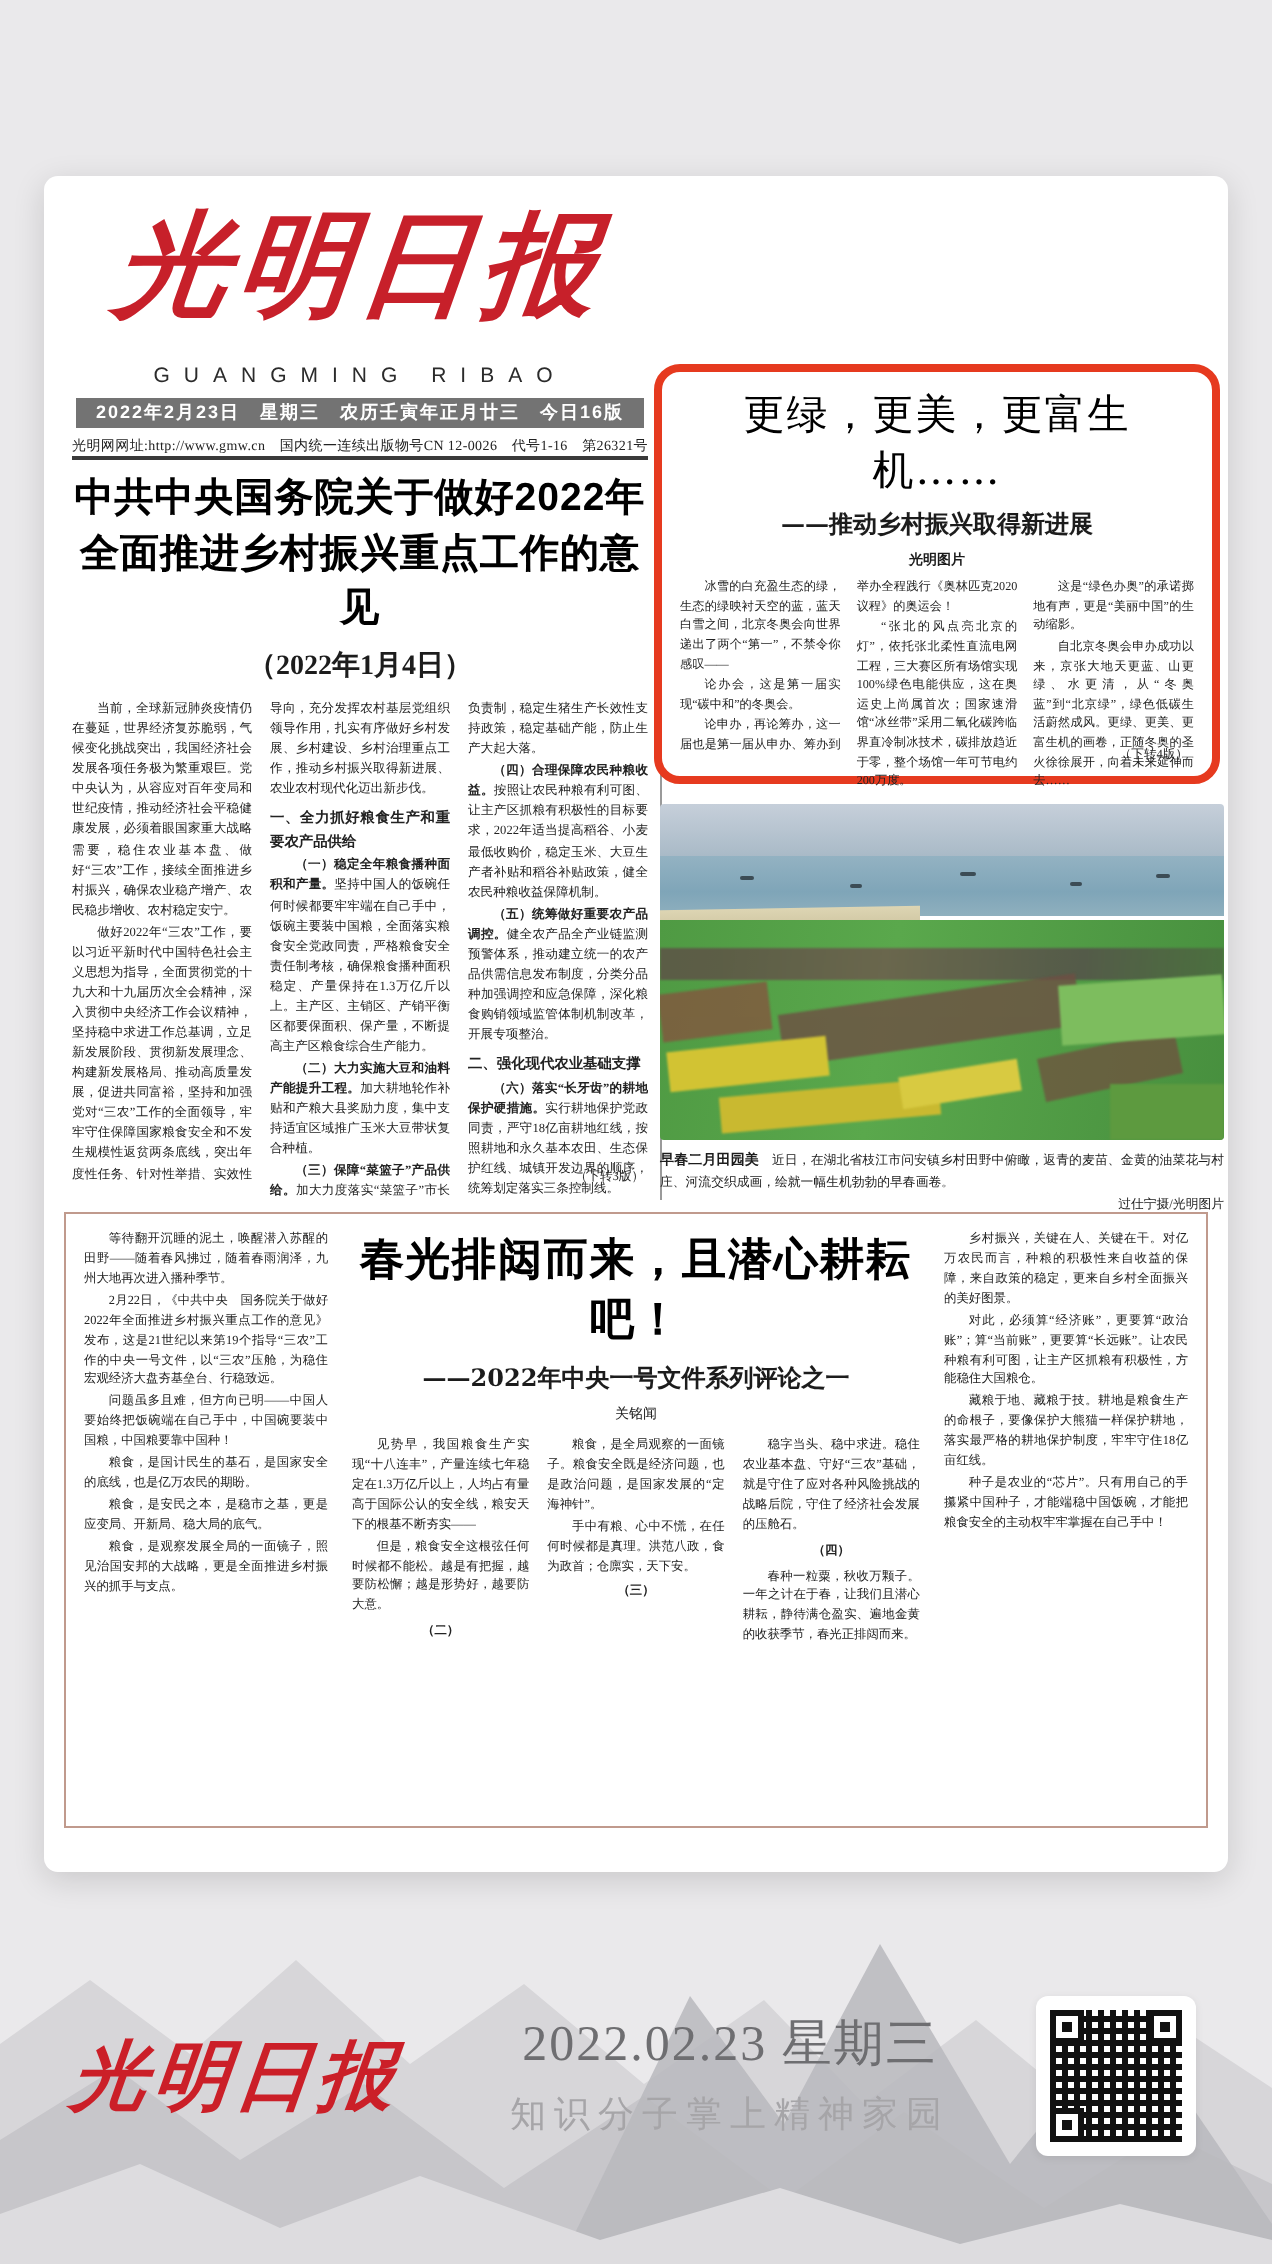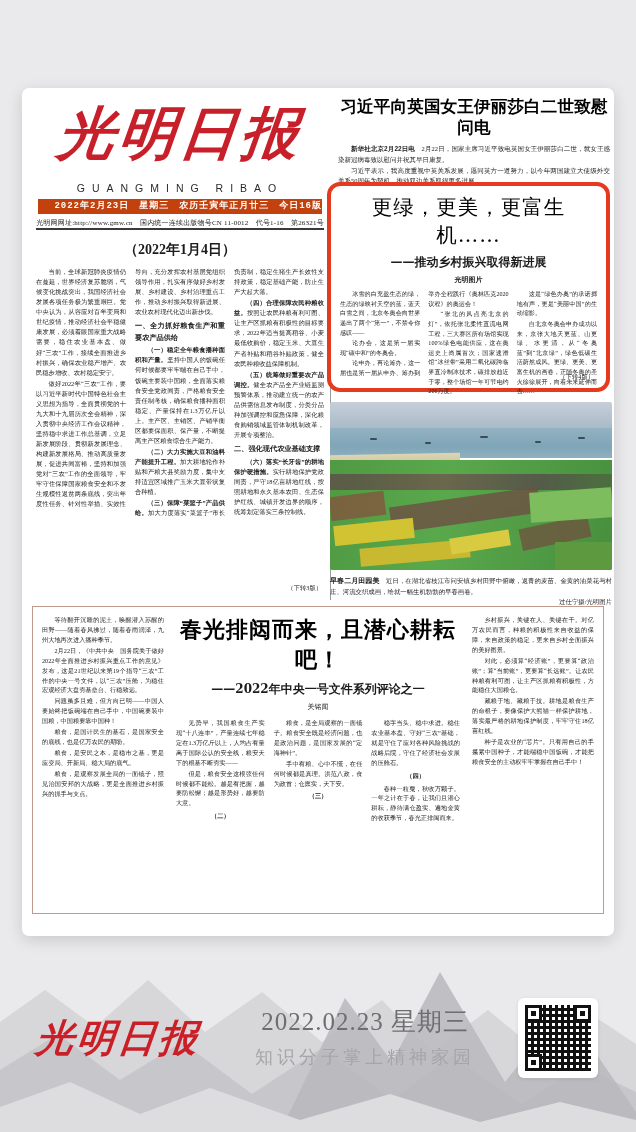--- a/index.html
+++ b/index.html
@@ -21,23 +21,23 @@
   
   .masthead { position:absolute; left:14px; top:6px; width:288px; height:136px; text-align:center;
     border-bottom:2px solid #3a3a3a; }
   .mh-logo {
     font-family:"DejaVu Serif", serif; font-weight:bold; font-style:italic;
     color:#c7202a; font-size:57px; line-height:78px; letter-spacing:4px;
     transform:skewX(-6deg); white-space:nowrap;
   }
   .mh-latin { font-family:"Liberation Sans", sans-serif; font-size:10.5px; letter-spacing:7px;
     color:#2b2b2b; margin-top:10px; }
-  .mh-datebar { margin:5px 2px 0 2px; background:#c2410c; color:#fff;
-    font-family:Liberation Mono, monospace; font-size:9px; font-weight:bold;
-    line-height:15px; letter-spacing:1px;text-align:right; }
+  .mh-datebar { margin:5px 2px 0 2px; background:#737373; color:#fff;
+    font-family:Liberation Sans, sans-serif; font-size:9px; font-weight:bold;
+    line-height:15px; letter-spacing:1px; }
   .mh-info { font-size:7px; color:#222; margin-top:4px; letter-spacing:.2px; padding-bottom:4px; }
   
   .left-article { position:absolute; left:14px; top:148px; width:288px; }
   .la-headline { font-family:"Liberation Sans", sans-serif; font-weight:900;
     font-size:19.5px; line-height:1.42; text-align:center; color:#000; letter-spacing:.5px; }
   .la-date { text-align:center; font-size:14px; margin-top:5px; font-weight:bold; }
   .la-body { margin-top:8px; height:268px; overflow:hidden;
     column-count:3; column-gap:9px; font-size:6.3px; line-height:1.6;
     text-align:justify; color:#222; }
   .la-body p, .bx-body p, .ba-col p, .tr-paras p { text-indent:2em; margin-bottom:1px; }
@@ -120,49 +120,46 @@
   <path d="M280 230 L345 96 392 160 440 70 505 180 565 106 636 210 V230 Z" fill="#b9b8bd" opacity=".85"></path>
   <path d="M0 205 L70 180 140 212 210 186 300 218 390 192 480 220 560 200 636 218 V230 H0 Z" fill="#dddcdf"></path>
 </svg>
 
 <div class="paper-card">
 
   <div class="masthead">
     <div class="mh-logo">光明日报</div>
     <div class="mh-latin">GUANGMING RIBAO</div>
     <div class="mh-datebar">2022年2月23日　星期三　农历壬寅年正月廿三　今日16版</div>
-    <div class="mh-info">光明网网址:http://www.gmw.cn　国内统一连续出版物号CN 11-0012　代号1-16　第26321号</div>
+    <div class="mh-info">光明网网址:http://www.gmw.cn　国内统一连续出版物号CN 12-0026　代号1-16　第26321号</div>
   </div>
 
   <div class="left-article">
+    <div class="la-headline">
+      <div>中共中央国务院关于做好2022年</div>
+      <div>全面推进乡村振兴重点工作的意见</div>
+    </div>
     <div class="la-date">（2022年1月4日）</div>
     <div class="la-body">
         <p>当前，全球新冠肺炎疫情仍在蔓延，世界经济复苏脆弱，气候变化挑战突出，我国经济社会发展各项任务极为繁重艰巨。党中央认为，从容应对百年变局和世纪疫情，推动经济社会平稳健康发展，必须着眼国家重大战略需要，稳住农业基本盘、做好“三农”工作，接续全面推进乡村振兴，确保农业稳产增产、农民稳步增收、农村稳定安宁。</p>
         <p>做好2022年“三农”工作，要以习近平新时代中国特色社会主义思想为指导，全面贯彻党的十九大和十九届历次全会精神，深入贯彻中央经济工作会议精神，坚持稳中求进工作总基调，立足新发展阶段、贯彻新发展理念、构建新发展格局、推动高质量发展，促进共同富裕，坚持和加强党对“三农”工作的全面领导，牢牢守住保障国家粮食安全和不发生规模性返贫两条底线，突出年度性任务、针对性举措、实效性导向，充分发挥农村基层党组织领导作用，扎实有序做好乡村发展、乡村建设、乡村治理重点工作，推动乡村振兴取得新进展、农业农村现代化迈出新步伐。</p>
         <p class="sec-head">一、全力抓好粮食生产和重要农产品供给</p>
         <p><b>（一）稳定全年粮食播种面积和产量。</b>坚持中国人的饭碗任何时候都要牢牢端在自己手中，饭碗主要装中国粮，全面落实粮食安全党政同责，严格粮食安全责任制考核，确保粮食播种面积稳定、产量保持在1.3万亿斤以上。主产区、主销区、产销平衡区都要保面积、保产量，不断提高主产区粮食综合生产能力。</p>
         <p><b>（二）大力实施大豆和油料产能提升工程。</b>加大耕地轮作补贴和产粮大县奖励力度，集中支持适宜区域推广玉米大豆带状复合种植。</p>
         <p><b>（三）保障“菜篮子”产品供给。</b>加大力度落实“菜篮子”市长负责制，稳定生猪生产长效性支持政策，稳定基础产能，防止生产大起大落。</p>
         <p><b>（四）合理保障农民种粮收益。</b>按照让农民种粮有利可图、让主产区抓粮有积极性的目标要求，2022年适当提高稻谷、小麦最低收购价，稳定玉米、大豆生产者补贴和稻谷补贴政策，健全农民种粮收益保障机制。</p>
         <p><b>（五）统筹做好重要农产品调控。</b>健全农产品全产业链监测预警体系，推动建立统一的农产品供需信息发布制度，分类分品种加强调控和应急保障，深化粮食购销领域监管体制机制改革，开展专项整治。</p>
         <p class="sec-head">二、强化现代农业基础支撑</p>
         <p><b>（六）落实“长牙齿”的耕地保护硬措施。</b>实行耕地保护党政同责，严守18亿亩耕地红线，按照耕地和永久基本农田、生态保护红线、城镇开发边界的顺序，统筹划定落实三条控制线。</p>
       </div>
     <span class="jump-note" style="right:2px; top:348px;">（下转3版）</span>
   </div>
 
   <div class="v-divider"></div>
 
-  <div class="tr-article">
-    <div class="tr-headline">习近平向英国女王伊丽莎白二世致慰问电</div>
-    <div class="tr-paras">
-        <p><b>新华社北京2月22日电</b>　2月22日，国家主席习近平致电英国女王伊丽莎白二世，就女王感染新冠病毒致以慰问并祝其早日康复。</p>
-        <p>习近平表示，我高度重视中英关系发展，愿同英方一道努力，以今年两国建立大使级外交关系50周年为契机，推动双边关系取得更多进展。</p>
-      </div>
-  </div>
 
   <div class="red-box">
     <div class="bx-title">更绿，更美，更富生机……</div>
     <div class="bx-subtitle">——推动乡村振兴取得新进展</div>
     <div class="bx-byline">光明图片</div>
     <div class="bx-body">
         <p>冰雪的白充盈生态的绿，生态的绿映衬天空的蓝，蓝天白雪之间，北京冬奥会向世界递出了两个“第一”，不禁令你感叹——</p>
         <p>论办会，这是第一届实现“碳中和”的冬奥会。</p>
         <p>论申办，再论筹办，这一届也是第一届从申办、筹办到举办全程践行《奥林匹克2020议程》的奥运会！</p>
         <p>“张北的风点亮北京的灯”，依托张北柔性直流电网工程，三大赛区所有场馆实现100%绿色电能供应，这在奥运史上尚属首次；国家速滑馆“冰丝带”采用二氧化碳跨临界直冷制冰技术，碳排放趋近于零，整个场馆一年可节电约200万度。</p>

